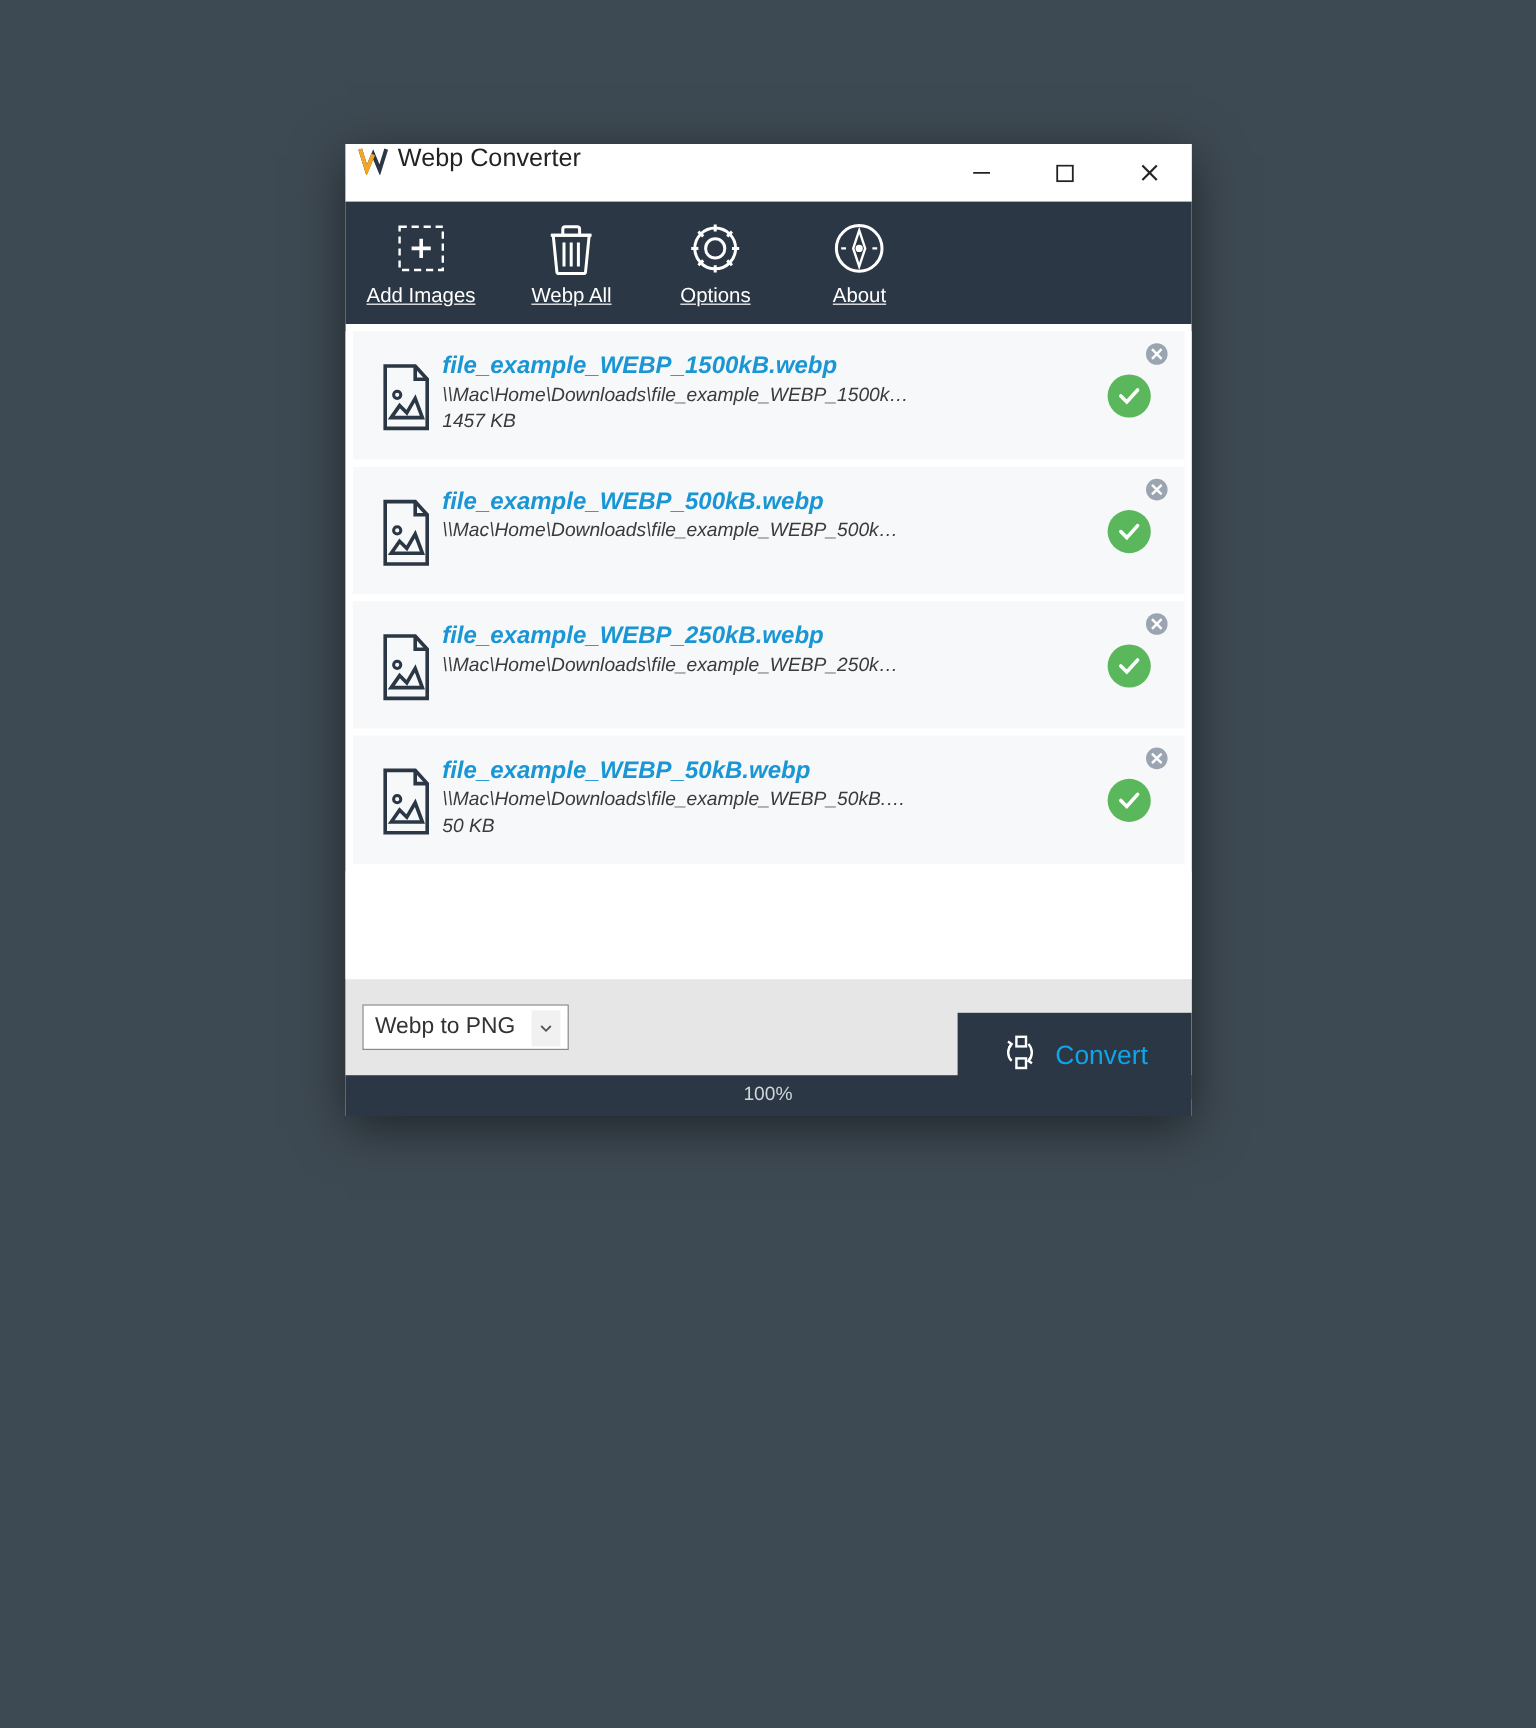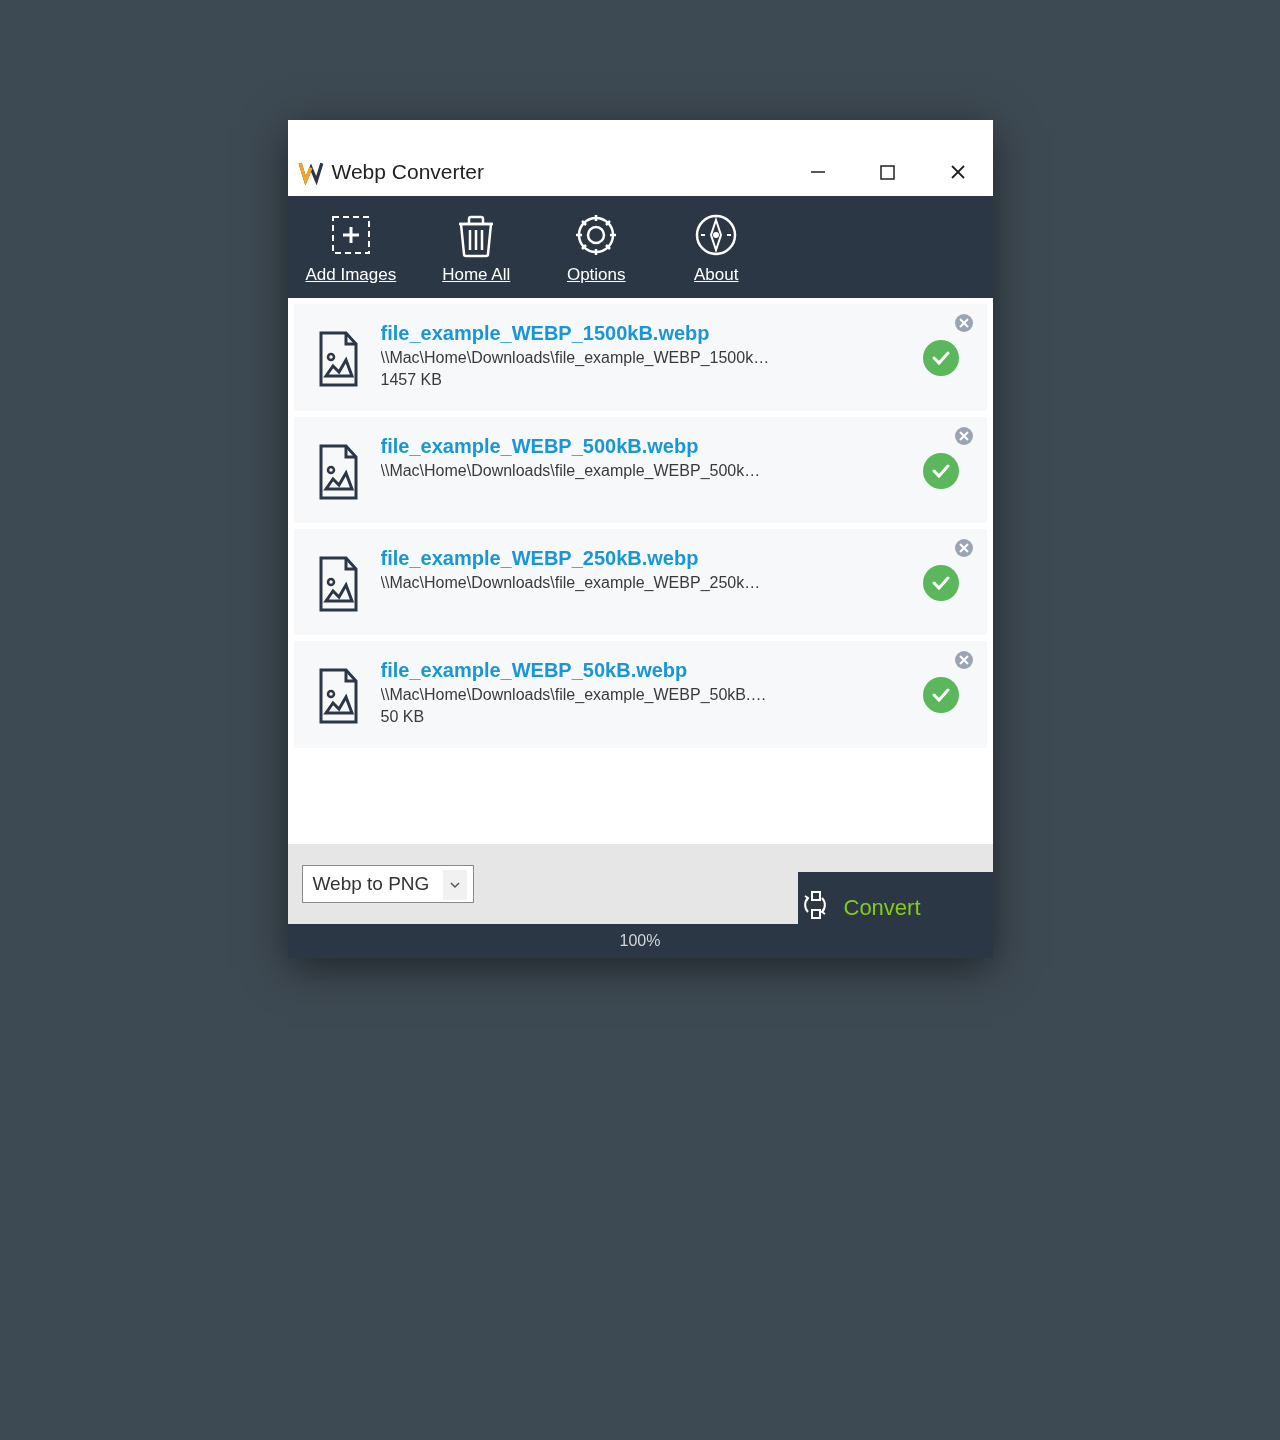--- a/index.html
+++ b/index.html
@@ -15,23 +15,21 @@
   .window {
     width: 705px;
     background: #fff;
     box-shadow: 0 10px 40px rgba(0,0,0,0.5);
   }
   
   .titlebar {
     height: 48px;
     background: #fff;
     display: flex;
-    align-items: center;
     padding-left: 10px;
-    margin-top: 28px;
   }
   .titlebar .logo { width: 26px; height: 26px; margin-right: 8px; }
   .titlebar .title { font-size: 21px; color: #222; font-weight: 400; }
   .titlebar .spacer { flex: 1; }
   .winbtn {
     width: 70px; height: 48px;
     display: flex; align-items: center; justify-content: center;
     cursor: pointer;
   }
   
@@ -55,21 +53,21 @@
   .filelist { background: #fff; padding: 0; }
   .filerow {
     background: #f7f8f9;
     margin: 6px;
     padding: 18px 22px 22px 22px;
     position: relative;
     display: flex;
     align-items: flex-start;
   }
   .filerow .ficon { width: 45px; height: 58px; margin-top: 8px; flex-shrink: 0; }
-  .filerow .finfo { margin-left: 20px; flex: 1; overflow: hidden; }
+  .filerow .finfo { margin-left: 8px; flex: 1; overflow: hidden; font-style: italic; }
   .filerow .fname { color: #1a96d4; font-weight: 700; font-size: 20px; margin-bottom: 4px; overflow: hidden; text-overflow: ellipsis; white-space: nowrap; }
   .filerow .fpath { color: #3a3a3a; font-size: 16px; margin-bottom: 4px; overflow: hidden; text-overflow: ellipsis; white-space: nowrap; max-width: 390px; }
   .filerow .fsize { color: #3a3a3a; font-size: 16px; }
   .filerow .status {
     width: 36px; height: 36px; border-radius: 50%;
     background: #5bb75b;
     display: flex; align-items: center; justify-content: center;
     margin-top: 18px; margin-right: 6px;
     flex-shrink: 0;
   }
@@ -104,26 +102,26 @@
   }
   .formatselect .caret {
     position: absolute; right: 6px; top: 4px;
     width: 24px; height: 30px;
     display:flex; align-items:center; justify-content:center;
     background: #f1f1f1;
   }
   .bottombar .spacer { flex: 1; }
   .convertbtn {
     background: #2b3744;
-    color: #84cc16;
+    color: #0ea5e9;
     height: 72px;
     width: 195px;
     display: flex;
     align-items: center;
-    justify-content: flex-start;
+    justify-content: center;
     gap: 12px;
     font-size: 22px;
     cursor: pointer;
     margin-top: 48px;
   }
   
   .progressbar {
     background: #2b3744;
     height: 34px;
     display: flex;
@@ -179,21 +177,21 @@
     <div class="tbitem">
       <span class="ticon">
         <svg width="46" height="50" viewBox="0 0 46 50">
           <path d="M8 14 L38 14 L35 44 Q35 46 33 46 L13 46 Q11 46 11 44 Z" fill="none" stroke="#fff" stroke-width="2.5"></path>
           <line x1="17" y1="20" x2="17" y2="40" stroke="#fff" stroke-width="2.5"></line>
           <line x1="23" y1="20" x2="23" y2="40" stroke="#fff" stroke-width="2.5"></line>
           <line x1="29" y1="20" x2="29" y2="40" stroke="#fff" stroke-width="2.5"></line>
           <path d="M6 14 L40 14 M16 14 L16 9 Q16 7 18 7 L28 7 Q30 7 30 9 L30 14" fill="none" stroke="#fff" stroke-width="2.5"></path>
         </svg>
       </span>
-      <span class="tlabel">Home All</span>
+      <span class="tlabel">Webp All</span>
     </div>
     <div class="tbitem">
       <span class="ticon">
         <svg width="50" height="50" viewBox="0 0 50 50">
           <circle cx="25" cy="25" r="8" fill="none" stroke="#fff" stroke-width="2.5"></circle>
           <g stroke="#fff" stroke-width="2.5" fill="none">
             <path d="M25 5 L25 11 M25 39 L25 45 M5 25 L11 25 M39 25 L45 25 M11 11 L15 15 M35 35 L39 39 M39 11 L35 15 M15 35 L11 39"></path>
           </g>
           <circle cx="25" cy="25" r="17" fill="none" stroke="#fff" stroke-width="2.5"></circle>
         </svg>

